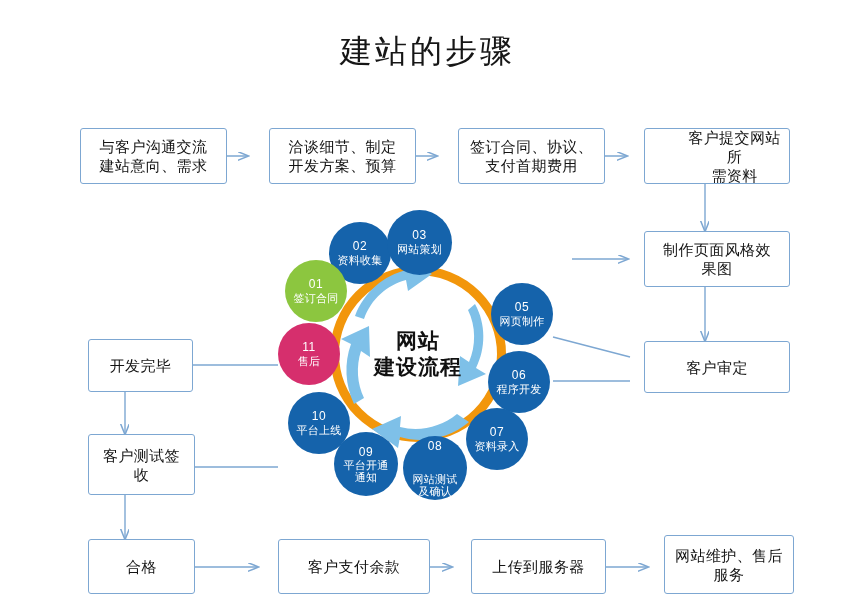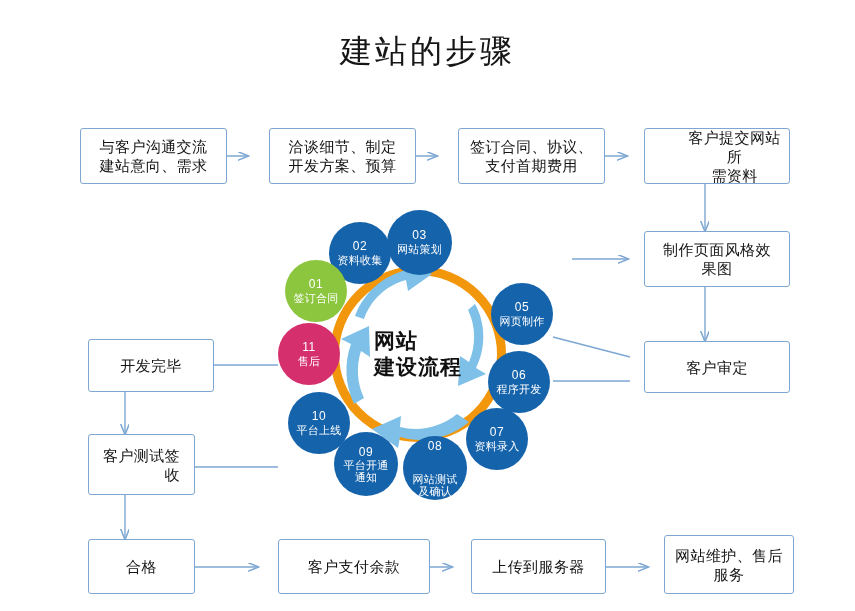--- a/index.html
+++ b/index.html
@@ -78,21 +78,21 @@
     border-radius: 50%;
     border: 9px solid #f2960b;
     background: #ffffff;
     box-sizing: border-box;
   }
   #center-text {
     position: absolute;
     left: 50%;
     top: 50%;
     transform: translate(-50%, -50%);
-    text-align: left;
+    text-align: center;
     color: #111111;
     font-weight: bold;
     font-size: 21px;
     line-height: 26px;
     letter-spacing: 1px;
     white-space: nowrap;
     z-index: 4;
   }
   .bubble {
     position: absolute;
@@ -202,27 +202,27 @@
       <span>果图</span>
     </span>
   </div>
 
   <div class="fbox" style="left:632px; top:341px; width:146px; height:52px;">
     <span>
       <span>客户审定</span>
     </span>
   </div>
 
-  <div class="fbox" style="left:76px; top:339px; width:126px; height:53px;">
+  <div class="fbox" style="left:76px; top:339px; width:105px; height:53px;">
     <span>
       <span>开发完毕</span>
     </span>
   </div>
 
-  <div class="fbox" style="left:76px; top:434px; width:107px; height:61px;text-align:right;">
+  <div class="fbox" style="left:76px; top:434px; width:107px; height:61px;">
     <span>
       <span>客户测试签</span>
       <span>收</span>
     </span>
   </div>
 
   <div class="fbox" style="left:76px;  top:539px; width:107px; height:55px;">
     <span>
       <span>合格</span>
     </span>

